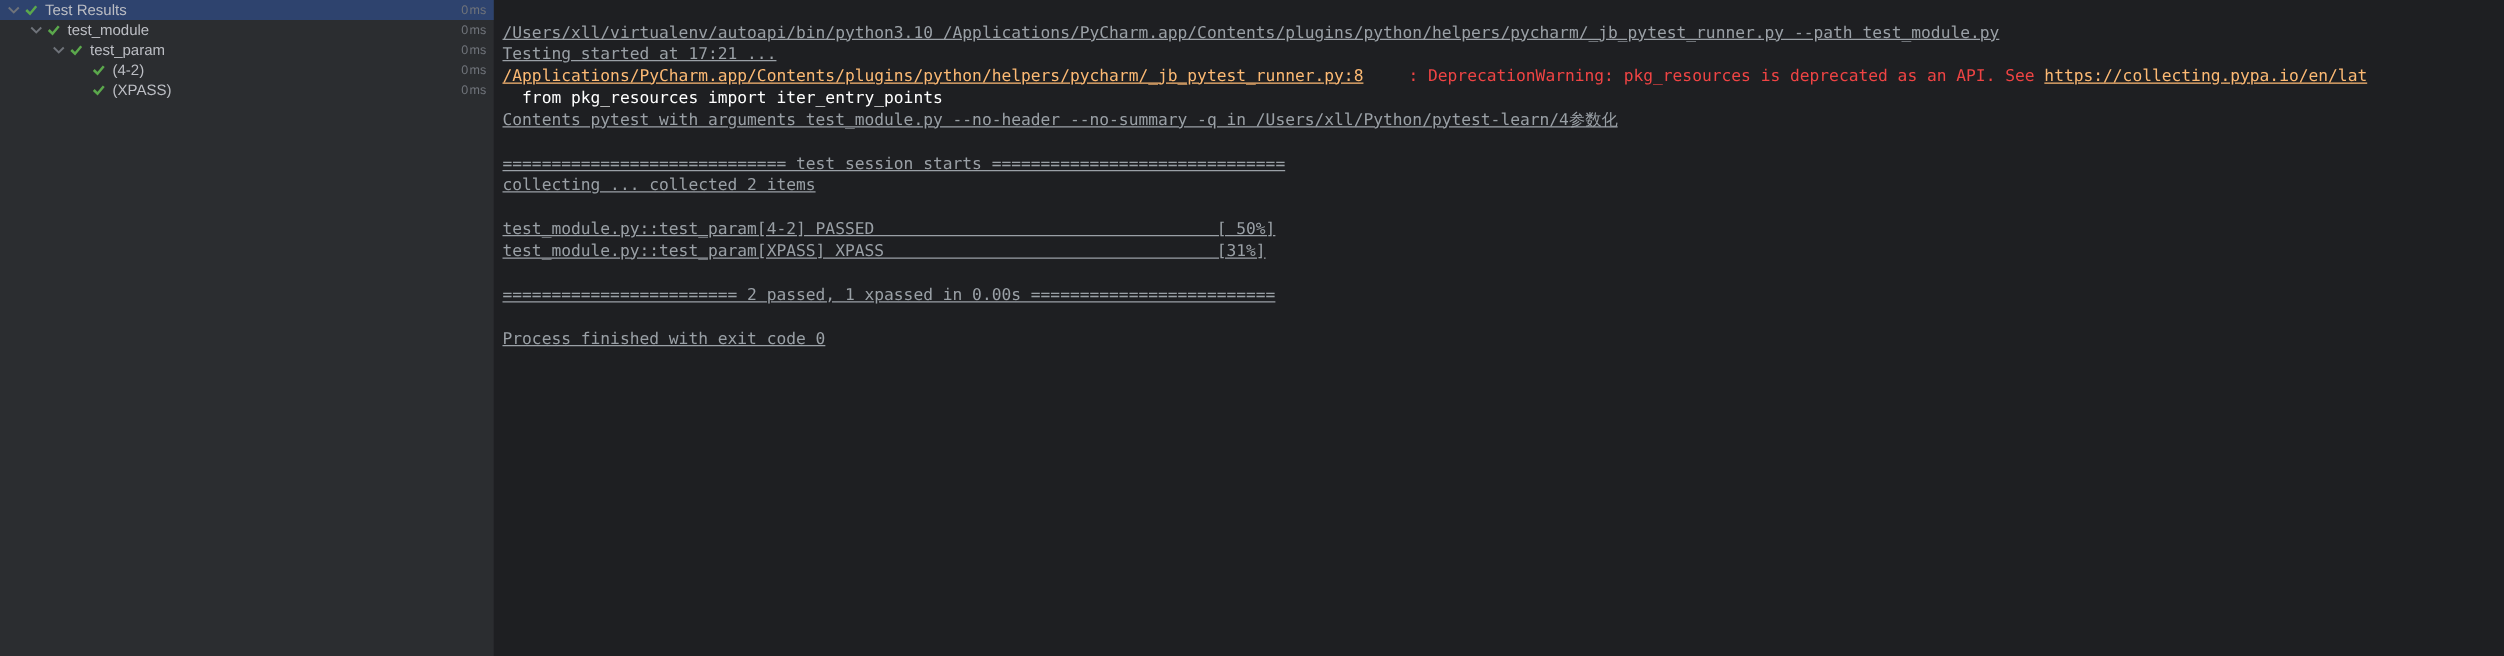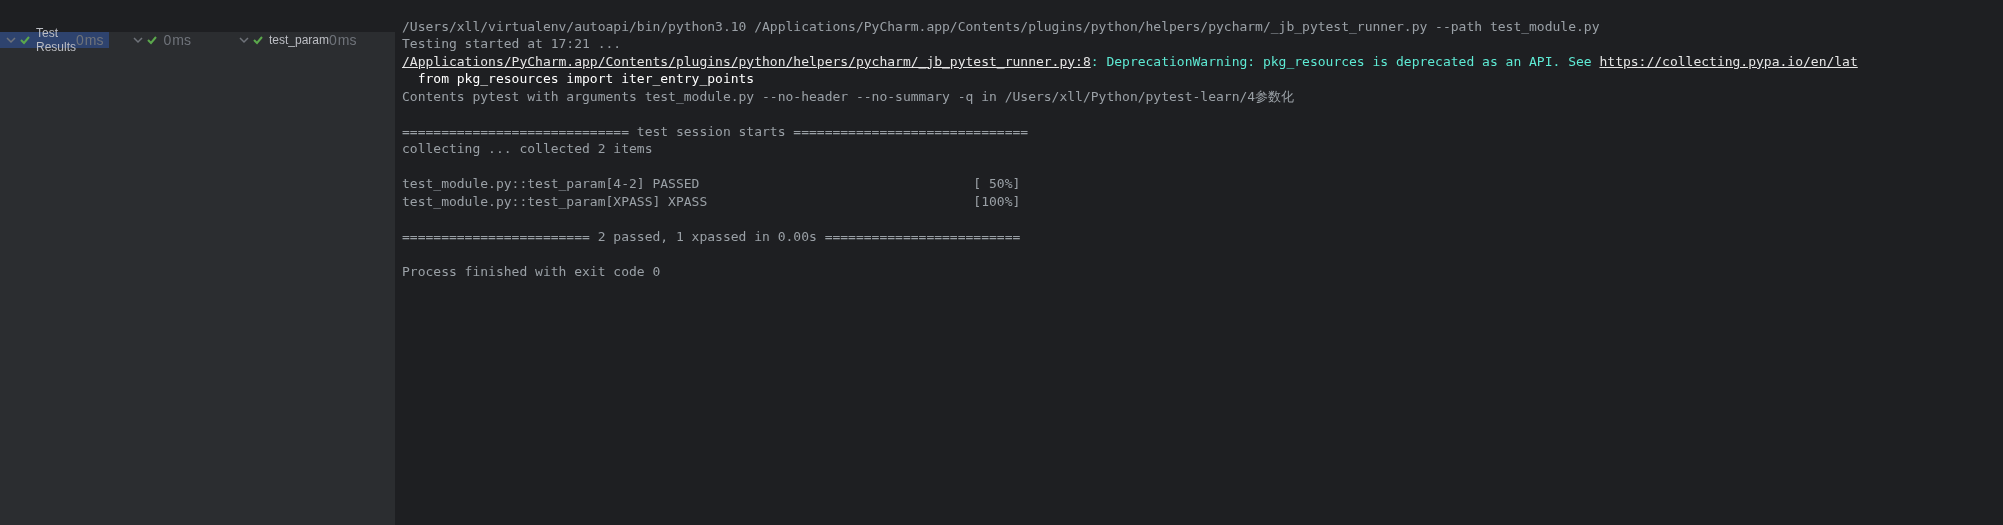--- a/index.html
+++ b/index.html
@@ -11,22 +11,22 @@
       height: 525px;
       width: 2003px;
       display: flex;
       overflow: hidden;
     }
     .tree-panel {
       width: 396px;
       background: #2b2d30;
       border-right: 1px solid #1e1f22;
       display: flex;
+      flex-direction: column;
       flex-shrink: 0;
-      margin-top: 32px;
     }
     .tree-row {
       display: flex;
       align-items: center;
       height: 16px;
       font-family: -apple-system, "Segoe UI", sans-serif;
       font-size: 12px;
       padding-right: 6px;
     }
     .tree-row.selected { background: #2e436e; }
@@ -42,39 +42,39 @@
     .status-icon {
       width: 14px;
       display: inline-flex;
       justify-content: center;
       align-items: center;
       color: #5ba84c;
       margin-right: 4px;
     }
     .status-icon svg { width: 12px; height: 12px; }
     .tree-label { color: #bcbec4; flex: 1; }
-    .tree-time { color: #6f737a; font-size: 14px; }
+    .tree-time { color: #6f737a; font-size: 10px; }
     .tree-time .ms { margin-left: 1px; }
     .console-panel {
       flex: 1;
       background: #1e1f22;
       padding: 0 6px;
       white-space: pre;
       font-size: 13px;
       line-height: 17.5px;
       color: #9aa0a6;
       overflow: hidden;
     }
-    .plain { color: #9aa0a6; }
+    .plain { color: #9aa0a6; text-decoration: underline; }
     .link {
-      color: #e5e5e5;
+      color: #fdba74;
       text-decoration: underline;
       cursor: pointer;
     }
-    .warn-head { color: #5eead4; }
+    .warn-head { color: #ef4444; margin-left: 36px; }
     .warn-body { color: #ffffff; }
   </style>
 </head>
 <body>
 
 <div class="tree-panel">
   <div class="tree-row selected">
     <span class="tree-indent" style="width: 4px;"></span>
     <span class="chevron">
         <svg viewBox="0 0 10 10">
@@ -94,20 +94,21 @@
     <span class="chevron">
         <svg viewBox="0 0 10 10">
           <path d="M1 3 L5 7 L9 3" fill="none" stroke="currentColor" stroke-width="1.5"></path>
         </svg>
       </span>
     <span class="status-icon">
         <svg viewBox="0 0 12 12">
           <path d="M2 6 L5 9 L10 3" fill="none" stroke="currentColor" stroke-width="2"></path>
         </svg>
       </span>
+    <span class="tree-label">test_module</span>
     <span class="tree-time"><span>0</span><span class="ms">ms</span></span>
   </div>
   <div class="tree-row">
     <span class="tree-indent" style="width: 40px;"></span>
     <span class="chevron">
         <svg viewBox="0 0 10 10">
           <path d="M1 3 L5 7 L9 3" fill="none" stroke="currentColor" stroke-width="1.5"></path>
         </svg>
       </span>
     <span class="status-icon">
@@ -146,18 +147,18 @@
 <span class="plain">/Users/xll/virtualenv/autoapi/bin/python3.10 /Applications/PyCharm.app/Contents/plugins/python/helpers/pycharm/_jb_pytest_runner.py --path test_module.py</span>
 <span class="plain">Testing started at 17:21 ...</span>
 <span><span class="link">/Applications/PyCharm.app/Contents/plugins/python/helpers/pycharm/_jb_pytest_runner.py:8</span><span class="warn-head">: DeprecationWarning: pkg_resources is deprecated as an API. See </span><span class="link">https://collecting.pypa.io/en/lat</span></span>
 <span class="warn-body">  from pkg_resources import iter_entry_points</span>
 <span class="plain">Contents pytest with arguments test_module.py --no-header --no-summary -q in /Users/xll/Python/pytest-learn/4参数化</span>
 <span class="plain"></span>
 <span class="plain">============================= test session starts ==============================</span>
 <span class="plain">collecting ... collected 2 items</span>
 <span class="plain"></span>
 <span class="plain">test_module.py::test_param[4-2] PASSED                                   [ 50%]</span>
-<span class="plain">test_module.py::test_param[XPASS] XPASS                                  [100%]</span>
+<span class="plain">test_module.py::test_param[XPASS] XPASS                                  [31%]</span>
 <span class="plain"></span>
 <span class="plain">======================== 2 passed, 1 xpassed in 0.00s =========================</span>
 <span class="plain"></span>
 <span class="plain">Process finished with exit code 0</span>
 </div>
 
 </body></html>

